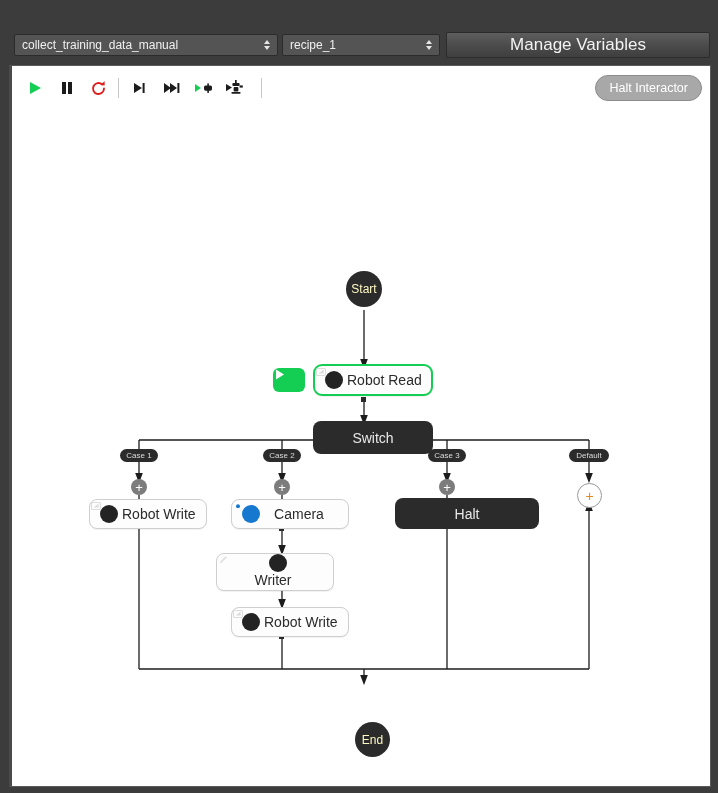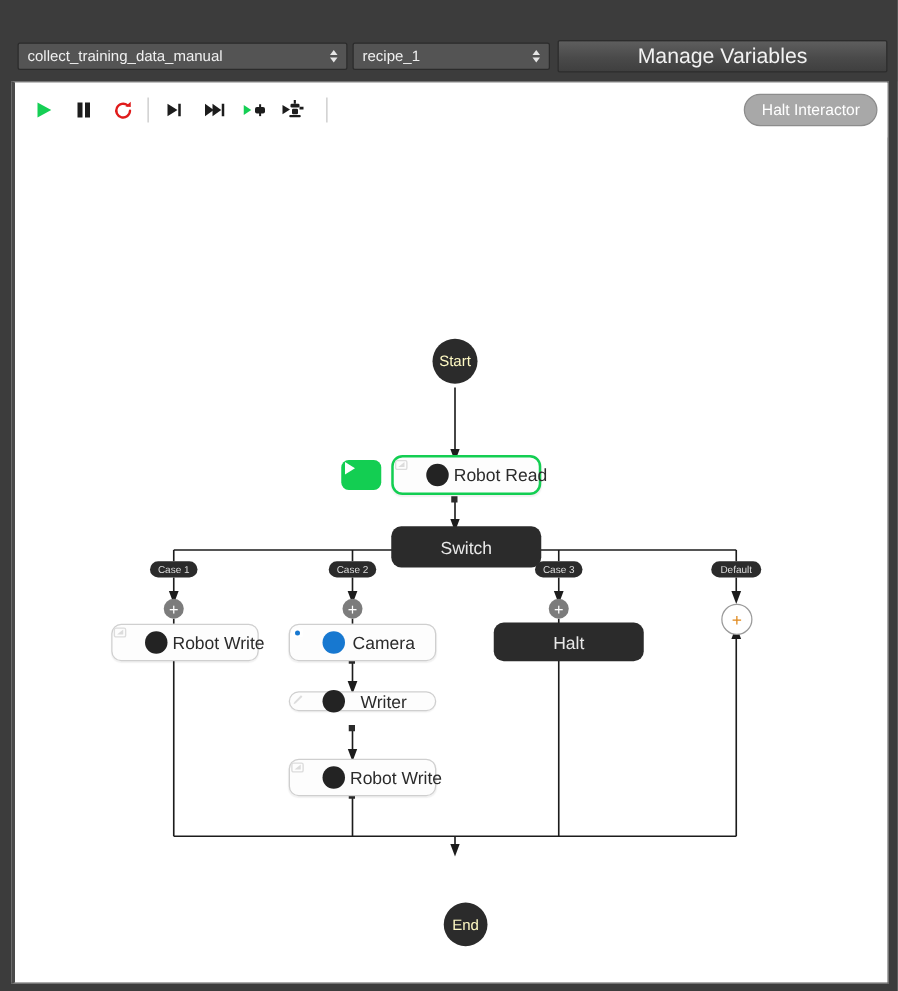--- a/index.html
+++ b/index.html
@@ -153,21 +153,21 @@
     justify-content: center;
     font-size: 12px;
   }
   
   .node-card {
     background: #fdfdfd;
     border: 1px solid #cfcfcf;
     border-radius: 8px;
     color: #2b2b2b;
     font-size: 14px;
-    padding-left: 26px;
+    padding-left: 10px;
     box-shadow: 0 1px 1px rgba(0,0,0,0.06);
   }
   .node-card.active {
     border: 2px solid #13ce52;
     border-radius: 9px;
   }
   
   .node-dark {
     background: #2b2b2b;
     border-radius: 8px;
@@ -448,40 +448,40 @@
         <span class="node-icon icon-camera">
           <svg width="12" height="12" viewBox="0 0 12 12">
             <rect x="1.4" y="3.2" width="9.2" height="6.2" rx="1.1" fill="#ffffff"></rect>
             <rect x="4.2" y="2.1" width="3.6" height="1.6" rx="0.5" fill="#ffffff"></rect>
             <circle cx="6" cy="6.3" r="2" fill="#1778d0"></circle>
           </svg>
         </span>
         <span class="node-label">Camera</span>
       </div>
 
-      <div class="node node-card" style="left:219px; top:443px; width:118px; height:16px;">
+      <div class="node node-card" style="left:204px; top:443px; width:118px; height:38px;flex-direction:column;">
         <span class="node-icon icon-writer">
           <svg width="12" height="12" viewBox="0 0 12 12">
             <polygon points="8.8,2.2 9.9,3.3 4.6,8.6 2.8,9.3 3.5,7.5" fill="#dcdcdc"></polygon>
           </svg>
         </span>
         <span class="node-label">Writer</span>
       </div>
 
       <div class="node node-card" style="left:219px; top:497px; width:118px; height:30px;">
         <span class="node-icon icon-robot">
           <svg width="12" height="12" viewBox="0 0 12 12">
             <rect x="1.5" y="2.5" width="9" height="7" rx="1.2" fill="none" stroke="#dcdcdc" stroke-width="1.1"></rect>
             <polygon points="3.6,7.6 8.6,3.6 8.6,7.6" fill="#dcdcdc"></polygon>
           </svg>
         </span>
         <span class="node-label">Robot Write</span>
       </div>
 
-      <div class="node node-dark" style="left:383px; top:388px; width:120px; height:31px;">
+      <div class="node node-dark" style="left:383px; top:388px; width:144px; height:31px;">
         <span>Halt</span>
       </div>
 
       <div class="node node-terminal" style="left:343px; top:612px; width:35px; height:35px;">
         <span>End</span>
       </div>
 
     </div>
   </div>
 </div>

